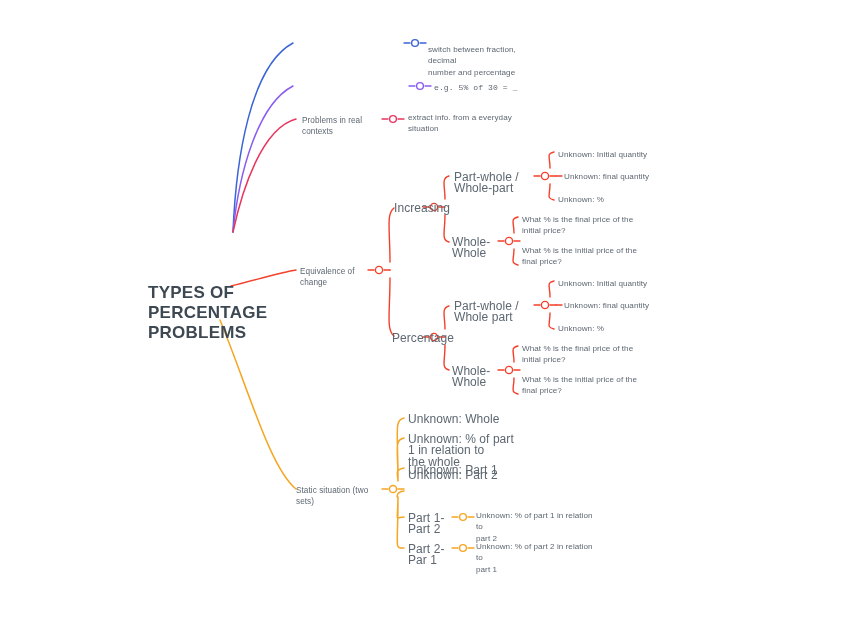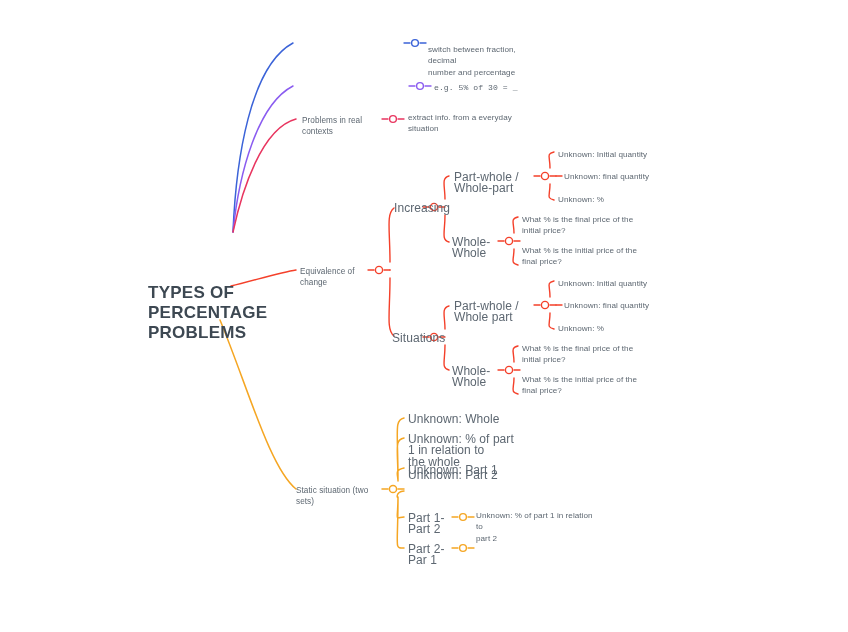--- a/index.html
+++ b/index.html
@@ -168,21 +168,21 @@
 
   <div class="node-label leaf" style="left:434px; top:82px; width:116px;font-family:Liberation Mono, monospace;">e.g. 5% of 30 = _</div>
 
   <div class="node-label lv1" style="left:302px; top:115px; width:84px;">Problems in real contexts</div>
   <div class="node-label leaf" style="left:408px; top:112px; width:112px;">extract info. from a everyday
 situation</div>
 
   <div class="node-label lv1" style="left:300px; top:266px; width:78px;">Equivalence of change</div>
 
   <div class="node-label" style="left:394px; top:203px; width:48px;">Increasing</div>
-  <div class="node-label" style="left:392px; top:333px; width:50px;">Situations</div>
+  <div class="node-label" style="left:392px; top:333px; width:50px;">Percentage</div>
 
   <div class="node-label" style="left:454px; top:172px; width:90px;">Part-whole / Whole-part</div>
   <div class="node-label leaf" style="left:558px; top:149px; width:110px;">Unknown: Initial quantity</div>
   <div class="node-label leaf" style="left:564px; top:171px; width:110px;">Unknown: final quantity</div>
   <div class="node-label leaf" style="left:558px; top:194px; width:110px;">Unknown: %</div>
 
   <div class="node-label" style="left:452px; top:237px; width:56px;">Whole-Whole</div>
   <div class="node-label leaf" style="left:522px; top:214px; width:116px;">What % is the final price of the
 initial price?</div>
   <div class="node-label leaf" style="left:522px; top:245px; width:116px;">What % is the initial price of the
@@ -205,14 +205,16 @@
   <div class="node-label" style="left:408px; top:434px; width:114px;">Unknown: % of part 1 in relation to
 the whole</div>
   <div class="node-label" style="left:408px; top:465px; width:110px;">Unknown: Part 1</div>
   <div class="node-label" style="left:408px; top:470px; width:110px;">Unknown: Part 2</div>
 
   <div class="node-label" style="left:408px; top:513px; width:56px;">Part 1-Part 2</div>
   <div class="node-label leaf" style="left:476px; top:510px; width:118px;">Unknown: % of part 1 in relation to
 part 2</div>
 
   <div class="node-label" style="left:408px; top:544px; width:39px;">Part 2-Par 1</div>
+  <div class="node-label leaf" style="left:476px; top:541px; width:118px;">Unknown: % of part 2 in relation to
+part 1</div>
 
 </div>
 
 </body></html>

